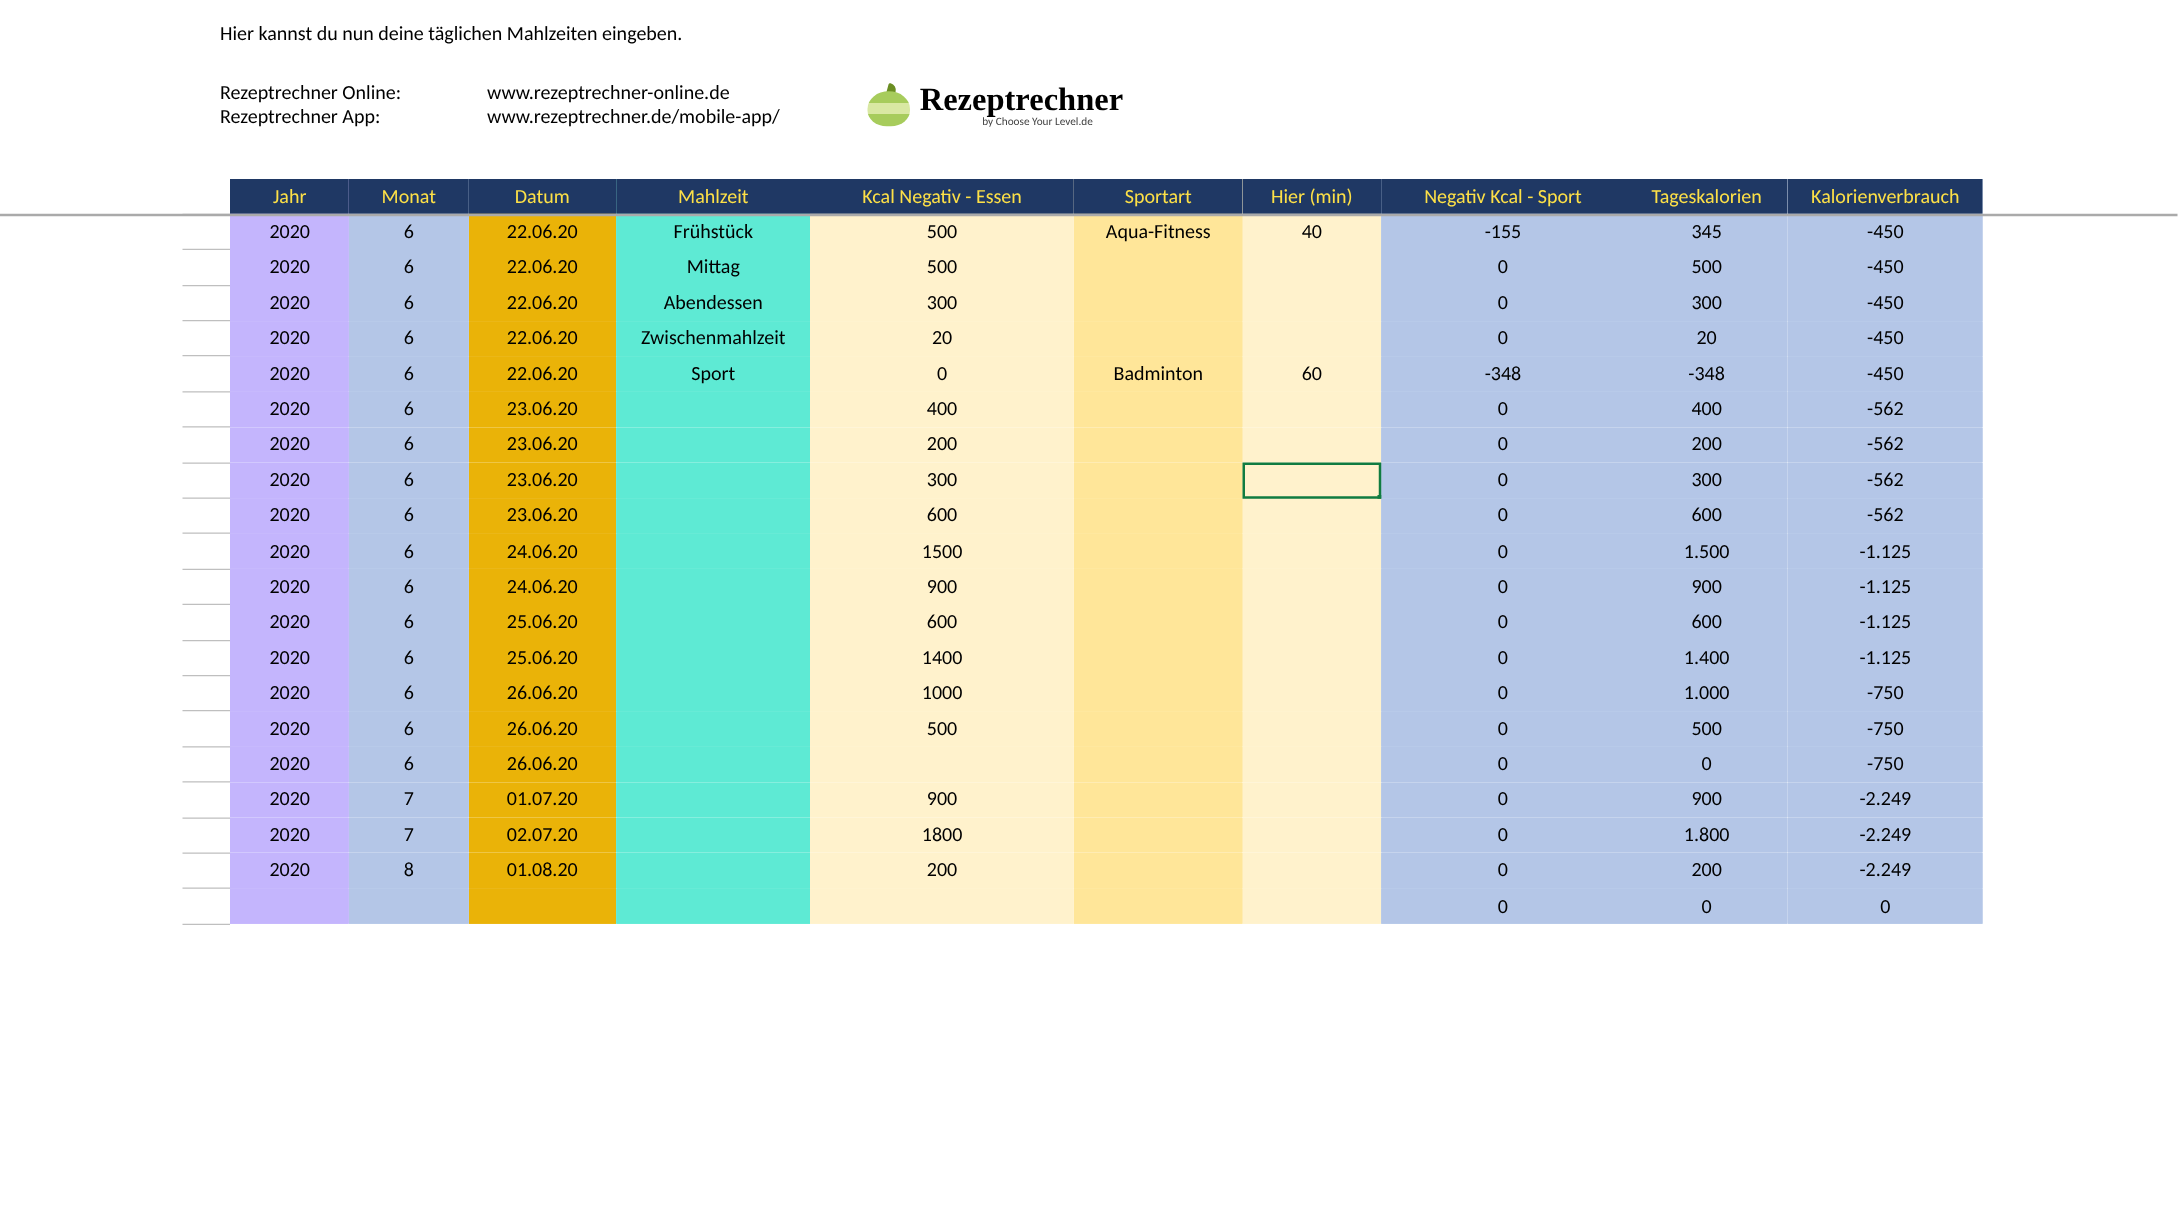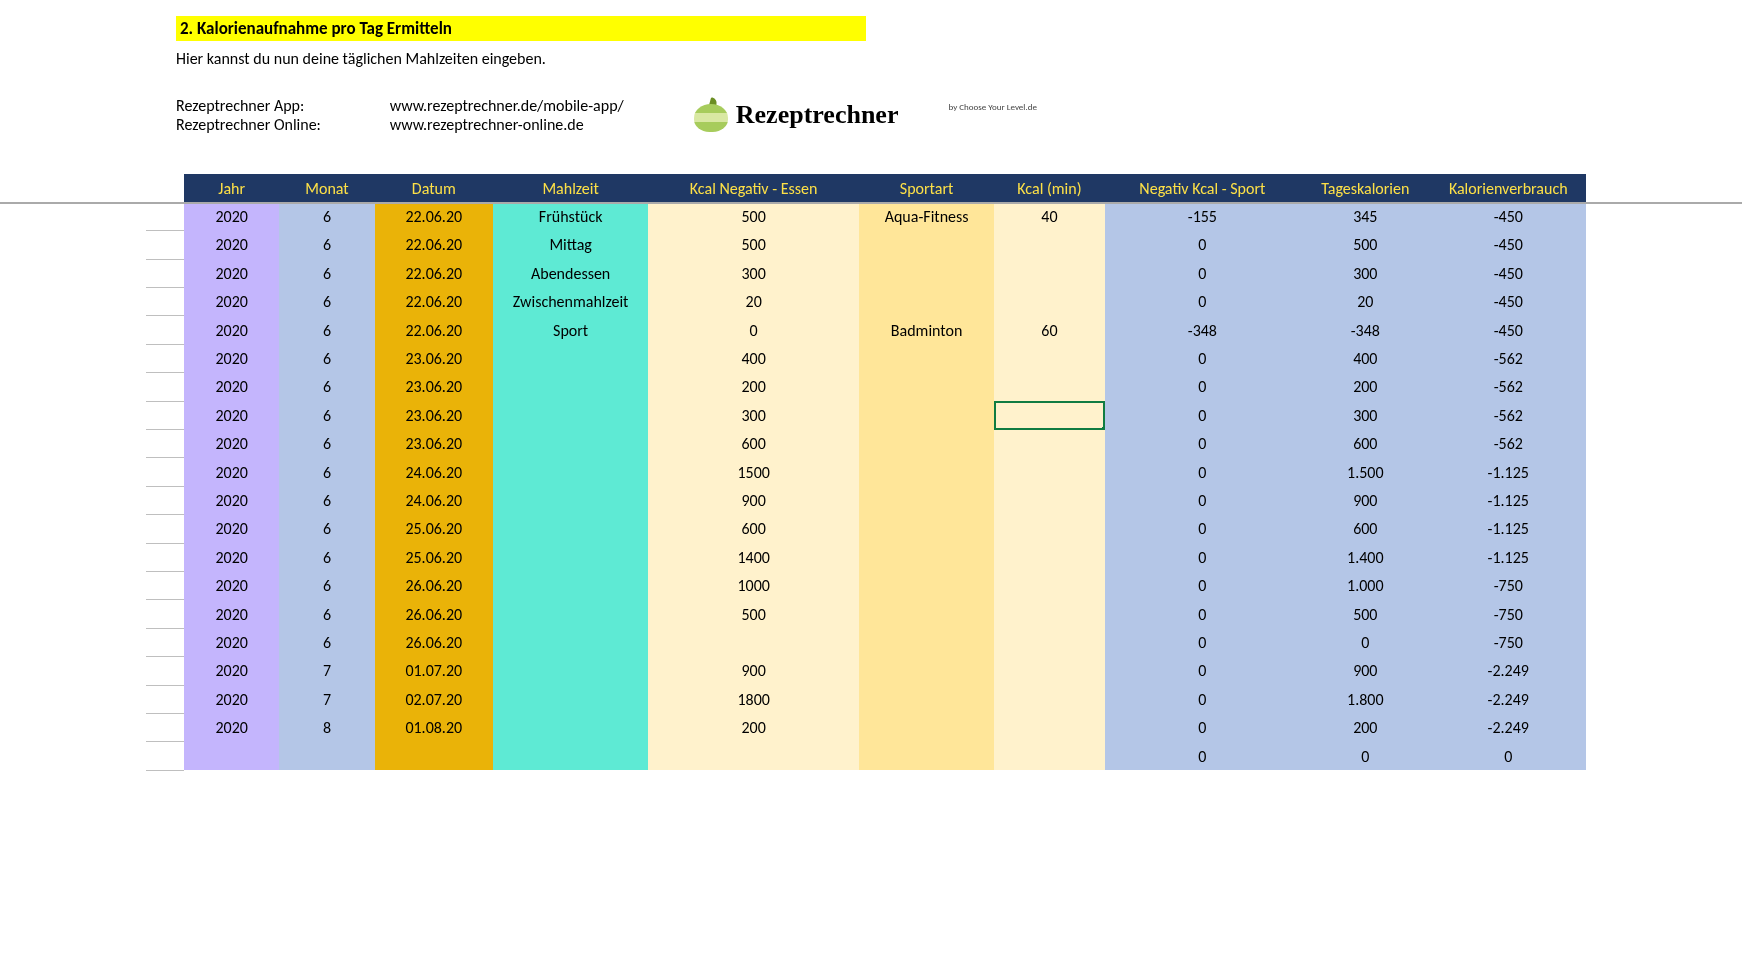--- a/index.html
+++ b/index.html
@@ -8,21 +8,21 @@
   .hdr-title { display: inline-block; background: #ffff00; font-weight: 700; padding: 2px 4px; font-size: 17px; margin-bottom: 6px; width: 690px; }
   .hdr-line { font-size: 16px; padding: 2px 0; }
   .link-row { display: flex; align-items: center; margin-top: 26px; margin-bottom: 40px; }
   .link-labels { font-size: 16px; }
   .link-labels .lbl { display: inline-block; width: 210px; }
   .link-labels .url { display: inline-block; }
   .logo { margin-left: 70px; display: flex; align-items: center; gap: 8px; }
   .apple { position: relative; width: 34px; height: 34px; }
   .apple-body { position: absolute; left: 0; top: 6px; width: 34px; height: 28px; border-radius: 50% 50% 45% 45%; background: linear-gradient(to bottom, #a7cc5c 0 33%, #d9e8a3 33% 66%, #a7cc5c 66% 100%); }
   .apple-stem { position: absolute; left: 16px; top: 0; width: 7px; height: 8px; background: #6b8e23; border-radius: 2px 8px 0 0; transform: rotate(15deg); }
-  .logo-text { display: flex; line-height: 1; }
+  .logo-text { display: flex; flex-direction: column; line-height: 1; }
   .logo-name { font-family: "Brush Script MT", cursive; font-size: 26px; font-weight: 700; }
   .logo-sub { font-size: 9px; color: #444; padding-left: 50px; }
   .grid-wrap { position: relative; margin-left: -30px; }
   table { border-collapse: collapse; width: 100%; table-layout: fixed; }
   th, td { height: 28.4px; padding: 0 6px; font-size: 16px; white-space: nowrap; text-align: center; overflow: hidden; }
   thead th { background: #1f3864; color: #fde047; font-weight: 400; }
   .row-gutter { border-bottom: 1px solid #bfbfbf; }
   .c-gutter { background: #fff; width: 38px; }
   .c-jahr  { background: #c4b5fd; width: 95px; }
   .c-monat { background: #b4c6e7; width: 95px; }
@@ -35,32 +35,31 @@
   .c-tag   { background: #b4c6e7; width: 130px; }
   .c-verb  { background: #b4c6e7; width: 155px; }
   .cell-sel { outline: 2px solid #107c41; outline-offset: -2px; position: relative; }
   .cell-sel::after { content: ""; position: absolute; right: -3px; bottom: -3px; width: 6px; height: 6px; background: #107c41; }
   .hdr-divider { position: absolute; left: -2000px; right: -2000px; top: 28.4px; height: 1.5px; background: #aaa; pointer-events: none; }
 </style>
 </head>
 <body>
 
 <div class="sheet">
-  <div class="hdr-title">2. Kalorienaufnahme pro Tag Ermitteln</div>
   <div class="hdr-line">Hier kannst du nun deine täglichen Mahlzeiten eingeben.</div>
 
   <div class="link-row">
     <div class="link-labels">
       <div>
+        <span class="lbl">Rezeptrechner Online:</span>
+        <span class="url">www.rezeptrechner-online.de</span>
+      </div>
+      <div>
         <span class="lbl">Rezeptrechner App:</span>
         <span class="url">www.rezeptrechner.de/mobile-app/</span>
-      </div>
-      <div>
-        <span class="lbl">Rezeptrechner Online:</span>
-        <span class="url">www.rezeptrechner-online.de</span>
       </div>
     </div>
     <div class="logo">
       <div class="apple">
         <div class="apple-stem"></div>
           <div class="apple-body"></div>
       </div>
       <div class="logo-text">
         <span class="logo-name">Rezeptrechner</span>
         <span class="logo-sub">by Choose Your Level.de</span>
@@ -86,21 +85,21 @@
       </colgroup>
       <thead>
         <tr>
           <th class="c-gutter row-gutter" style="background:#fff"></th>
           <th>Jahr</th>
           <th>Monat</th>
           <th>Datum</th>
           <th>Mahlzeit</th>
           <th>Kcal Negativ - Essen</th>
           <th>Sportart</th>
-          <th>Kcal (min)</th>
+          <th>Hier (min)</th>
           <th>Negativ Kcal - Sport</th>
           <th>Tageskalorien</th>
           <th>Kalorienverbrauch</th>
         </tr>
       </thead>
       <tbody id="tbody">
           <tr>
             <td class="c-gutter row-gutter"></td>
             <td class="c-jahr">2020</td>
             <td class="c-monat">6</td>

